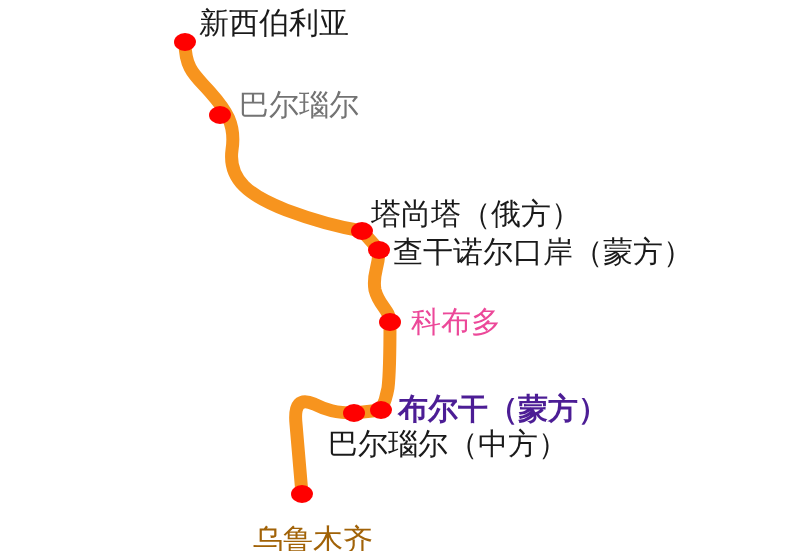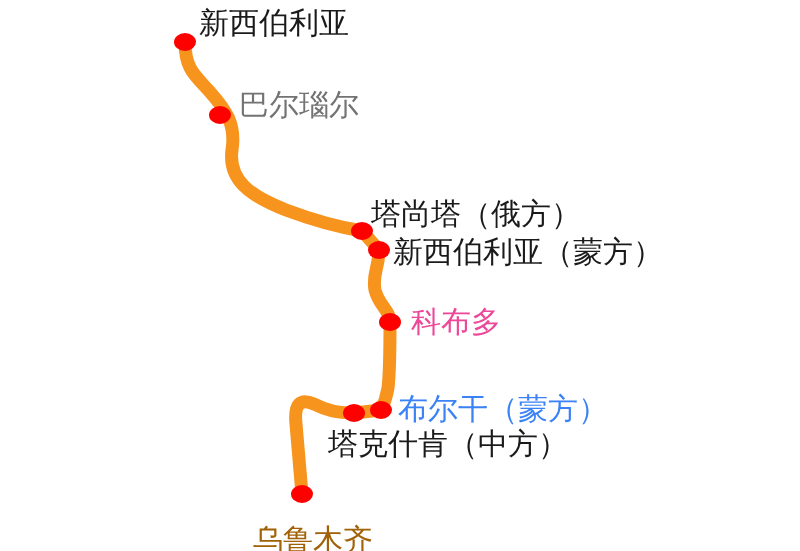--- a/index.html
+++ b/index.html
@@ -60,20 +60,20 @@
         <ellipse cx="381" cy="410" rx="11" ry="9" fill="#FF0000"></ellipse>
         <ellipse cx="354" cy="413" rx="11" ry="9" fill="#FF0000"></ellipse>
         <ellipse cx="302" cy="494" rx="11" ry="9" fill="#FF0000"></ellipse>
       </g>
   </svg>
 
   <div id="station-labels">
       <div class="station-label" style="left: 199px; top: 6px; color: rgb(26, 26, 26);">新西伯利亚</div>
       <div class="station-label" style="left: 239px; top: 88px; color: #737373;">巴尔瑙尔</div>
       <div class="station-label" style="left: 371px; top: 197px; color: rgb(26, 26, 26);">塔尚塔（俄方）</div>
-      <div class="station-label" style="left: 393px; top: 235px; color: rgb(26, 26, 26);">新西伯利亚（蒙方）</div>
+      <div class="station-label" style="left: 393px; top: 235px; color: rgb(26, 26, 26);">查干诺尔口岸（蒙方）</div>
       <div class="station-label" style="left: 411px; top: 305px; color: #ec4899;">科布多</div>
-      <div class="station-label" style="left: 398px; top: 392px; color: #3b82f6;">布尔干（蒙方）</div>
-      <div class="station-label" style="left: 328px; top: 427px; color: rgb(26, 26, 26);">塔克什肯（中方）</div>
+      <div class="station-label" style="left: 398px; top: 392px; color: #4c1d95; font-weight: bold;">布尔干（蒙方）</div>
+      <div class="station-label" style="left: 328px; top: 427px; color: rgb(26, 26, 26);">巴尔瑙尔（中方）</div>
       <div class="station-label" style="left: 253px; top: 506px; color: #a16207; margin-top: 17px;">乌鲁木齐</div>
     </div>
 
 </div>
 
 </body></html>

